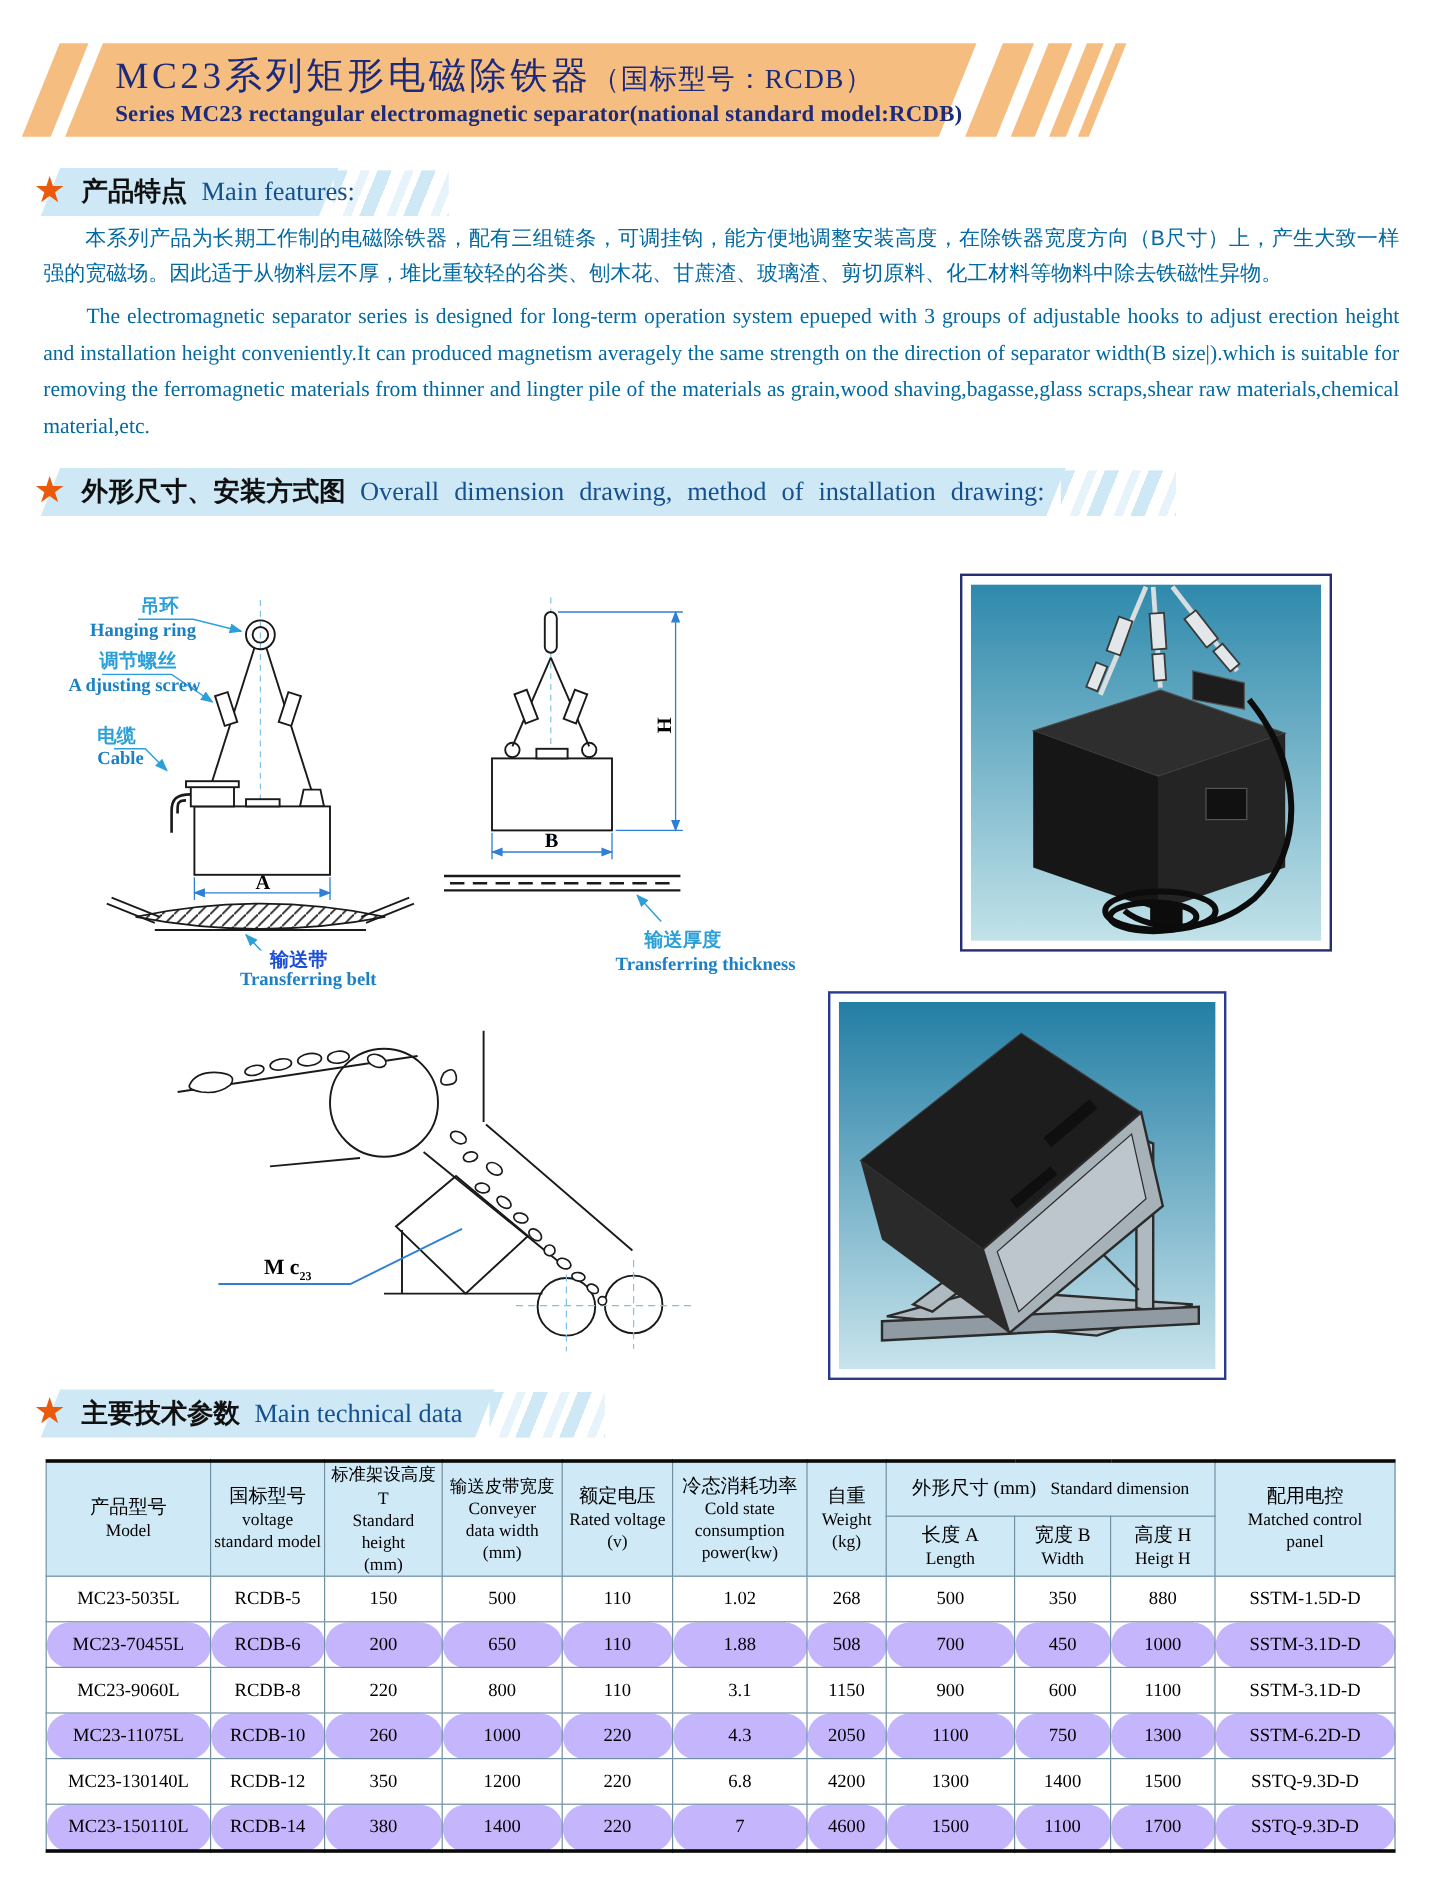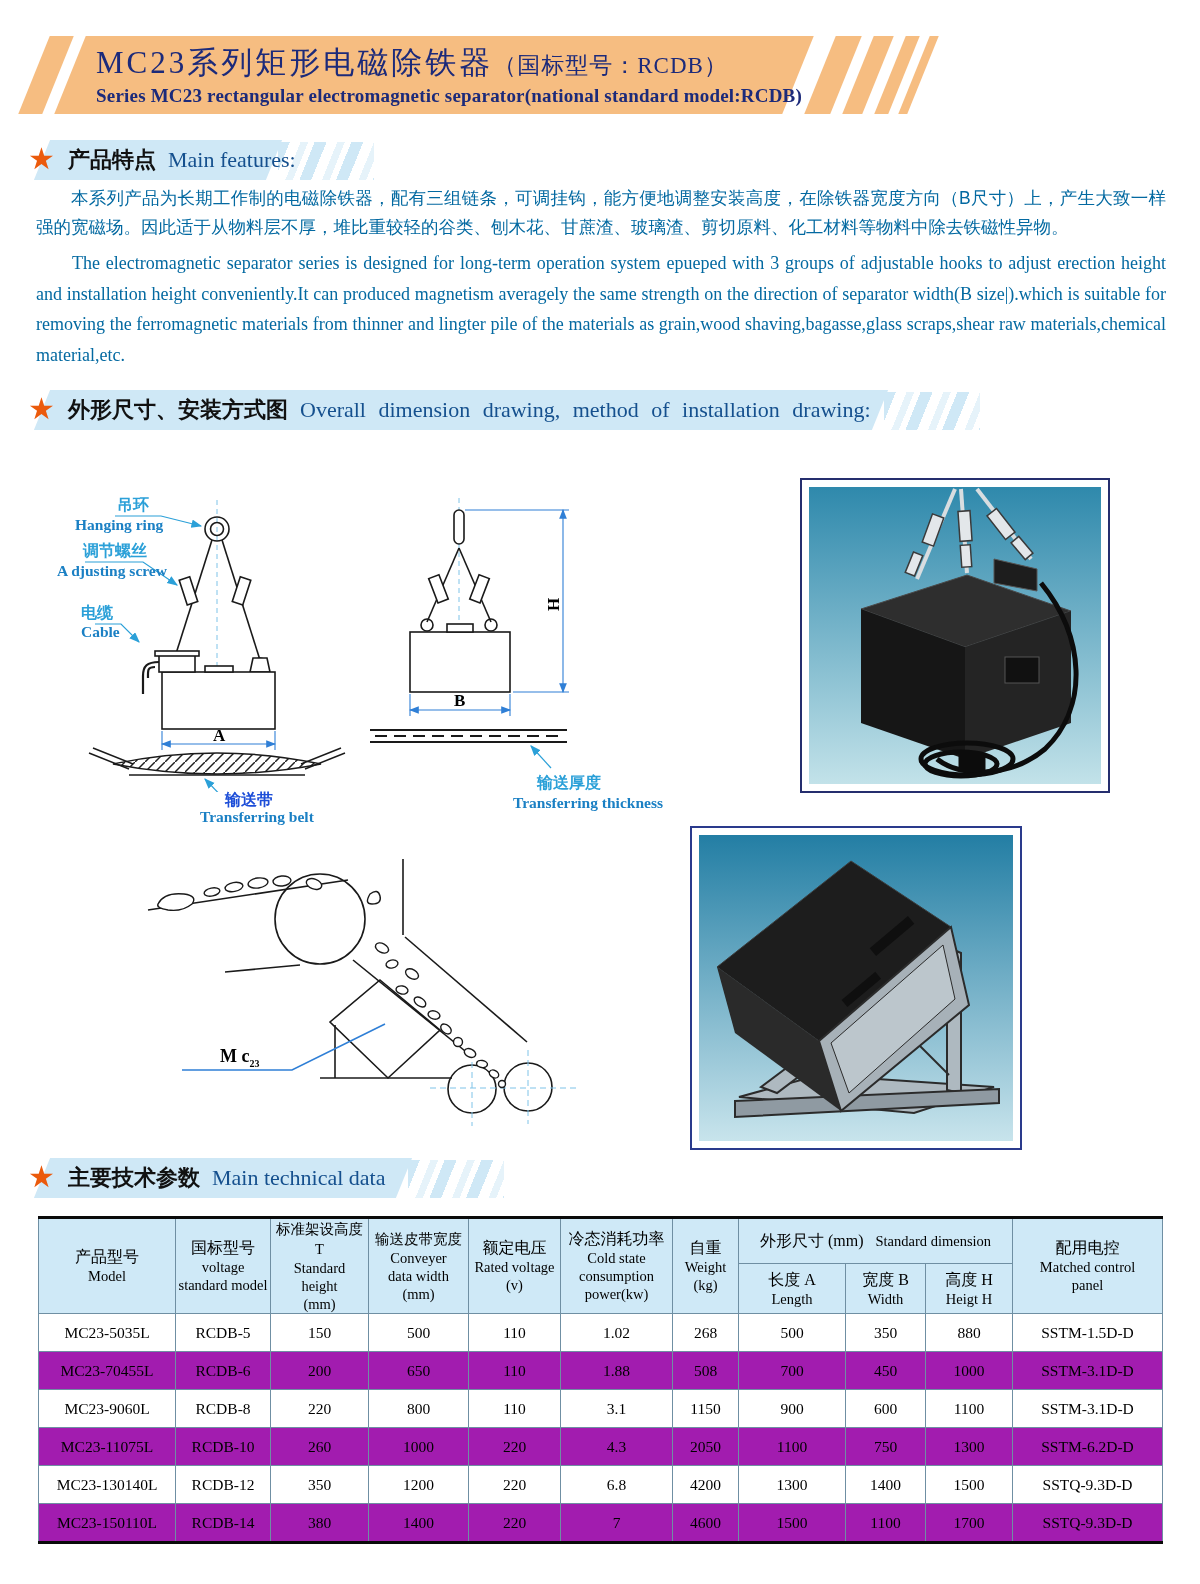--- a/index.html
+++ b/index.html
@@ -45,21 +45,21 @@
   
   .tblwrap{position:absolute;left:38px;top:1216px;width:1124px;}
   table.data{border-collapse:collapse;width:1124px;table-layout:fixed;
       border-top:3px solid #0a0a0a;border-bottom:3px solid #0a0a0a;}
   table.data th,table.data td{border:1px solid #6f8fa3;text-align:center;vertical-align:middle;
       padding:0 2px;color:#000;font-weight:normal;}
   table.data thead th{background:#cfe9f7;}
   table.data .h-cn{font-size:16px;line-height:20px;}
   table.data .h-en{font-size:14.5px;line-height:18px;}
   table.data td{font-size:15.5px;height:37px;background:#fff;}
-  table.data tr.alt td{background:#a21caf;}
+  table.data tr.alt td{background:#c4b5fd;border-radius:19px;}
   table.data tr.ghead th{height:44px;}
   table.data tr.gsub th{height:48px;}
 </style>
 </head>
 <body>
 
 <div class="page">
 
   <div class="banner">
     <div class="b-piece b-sliver"></div>

